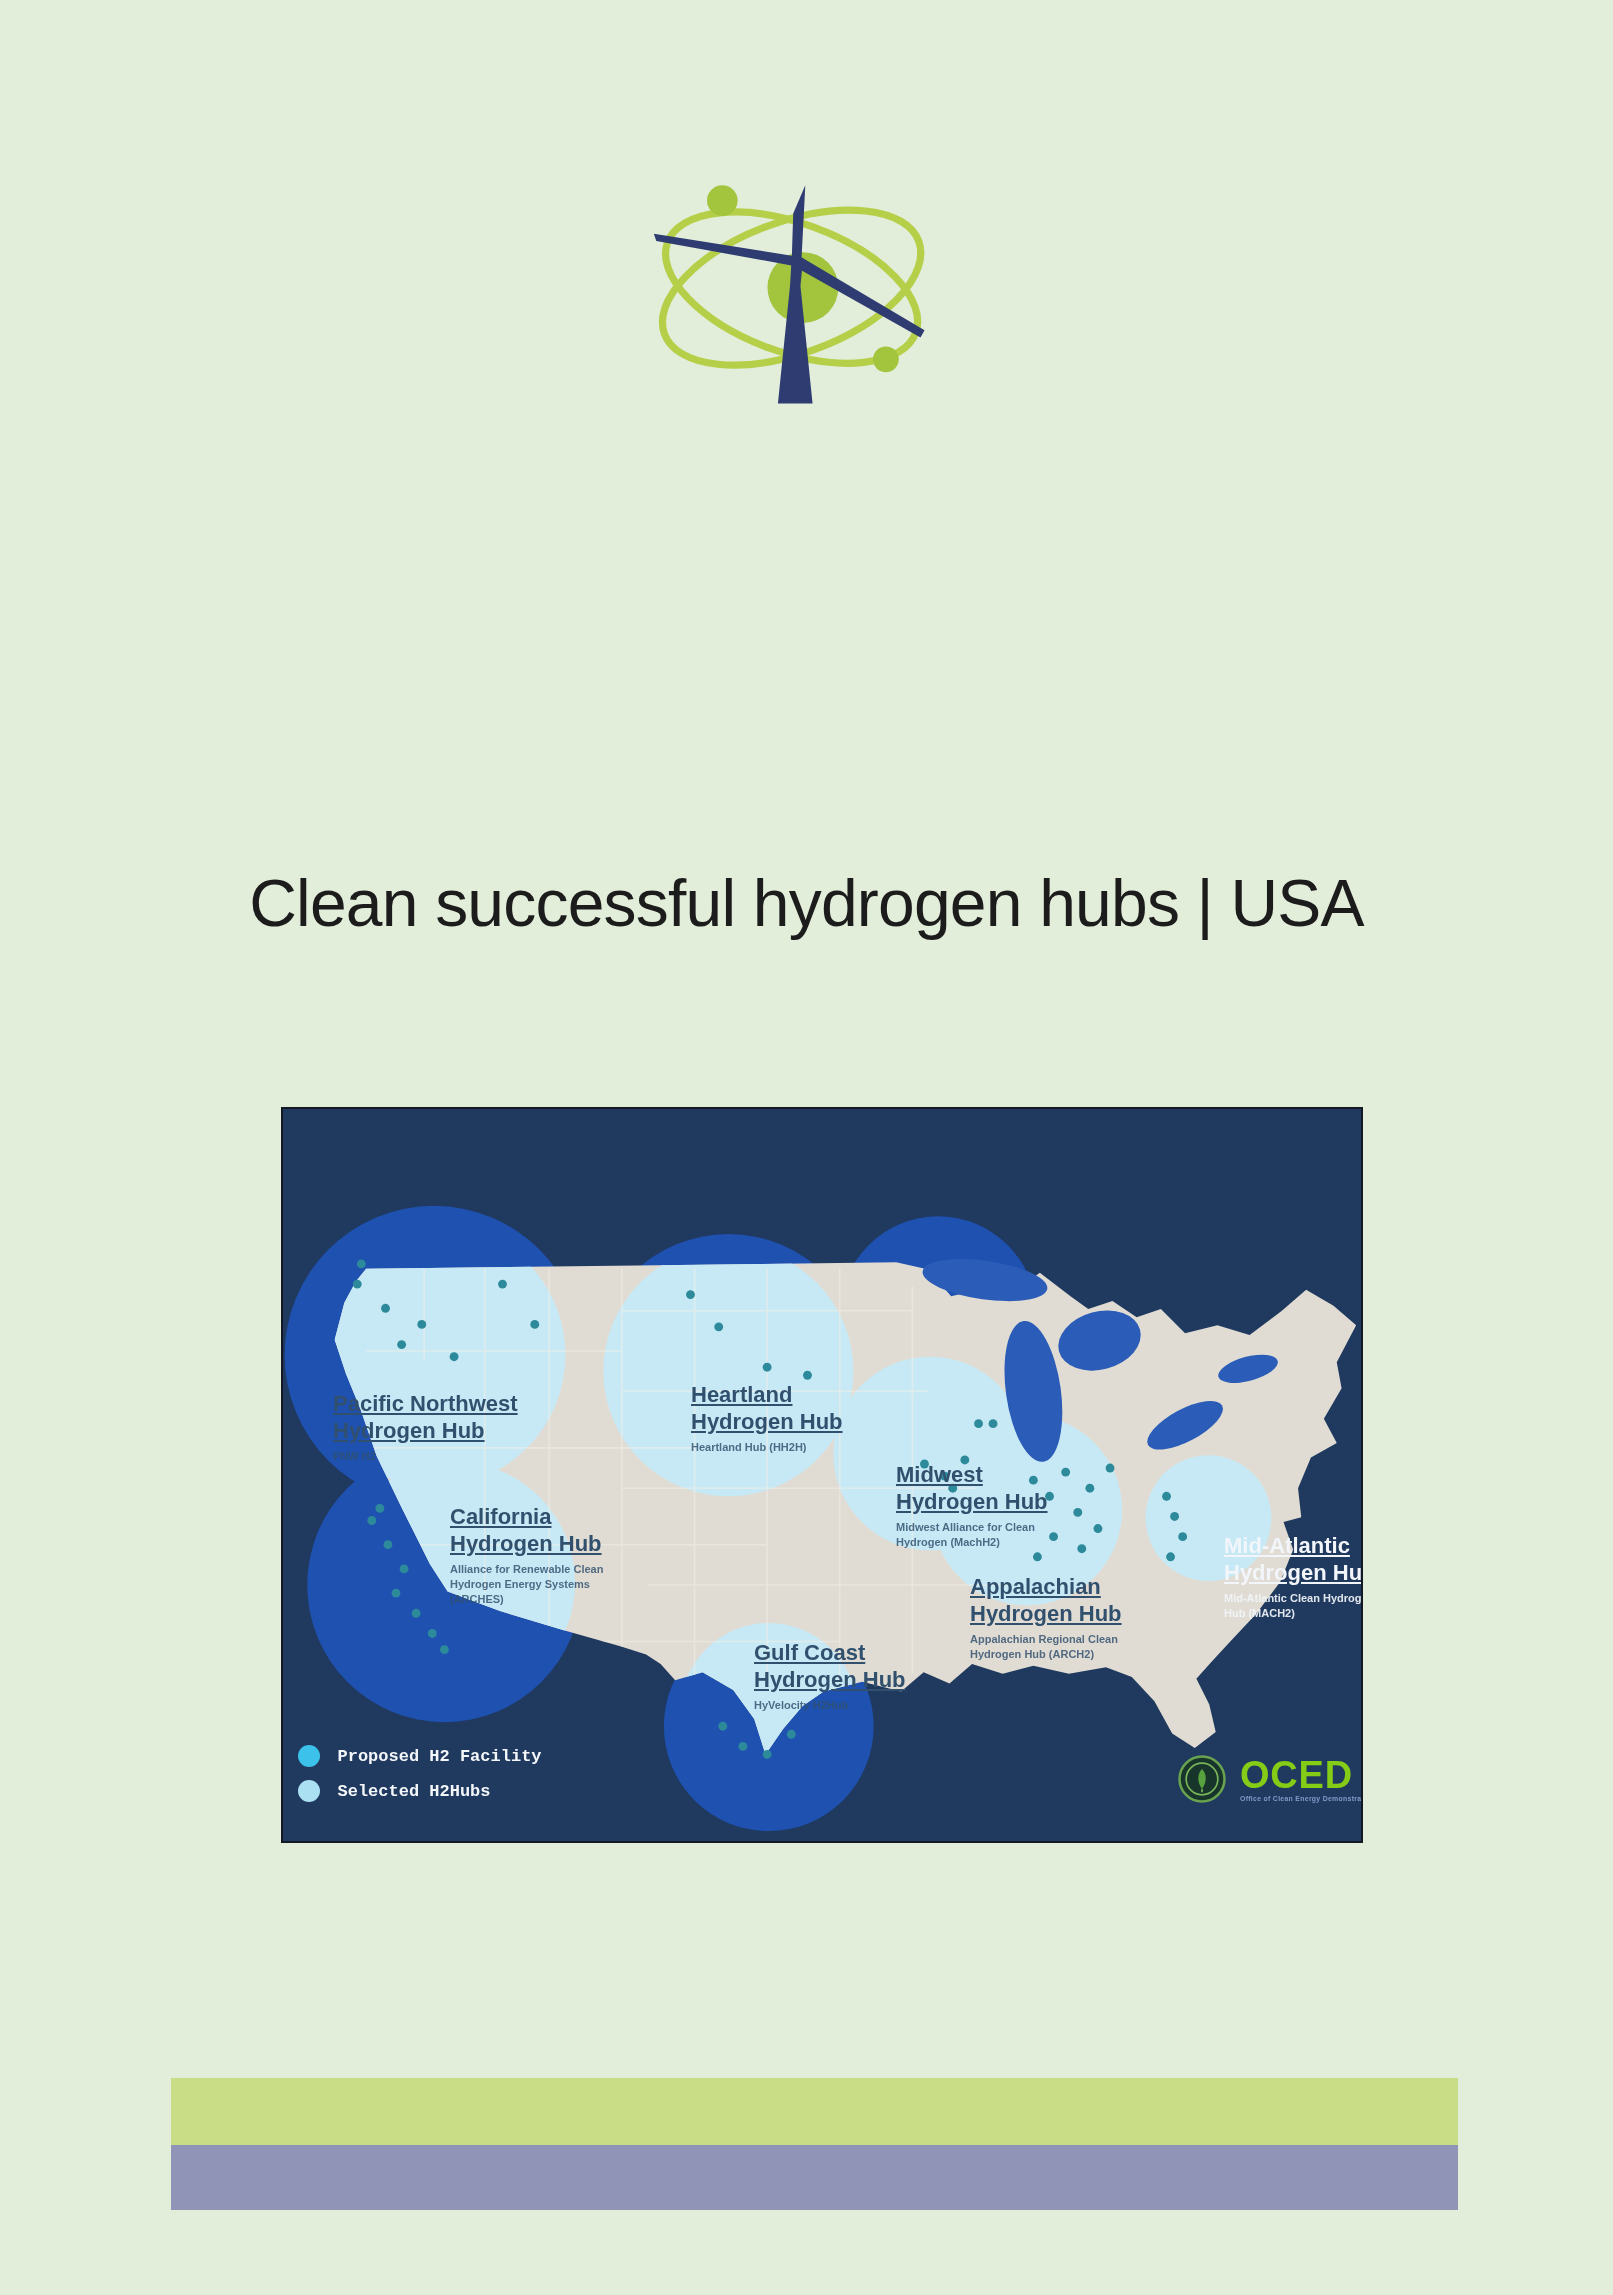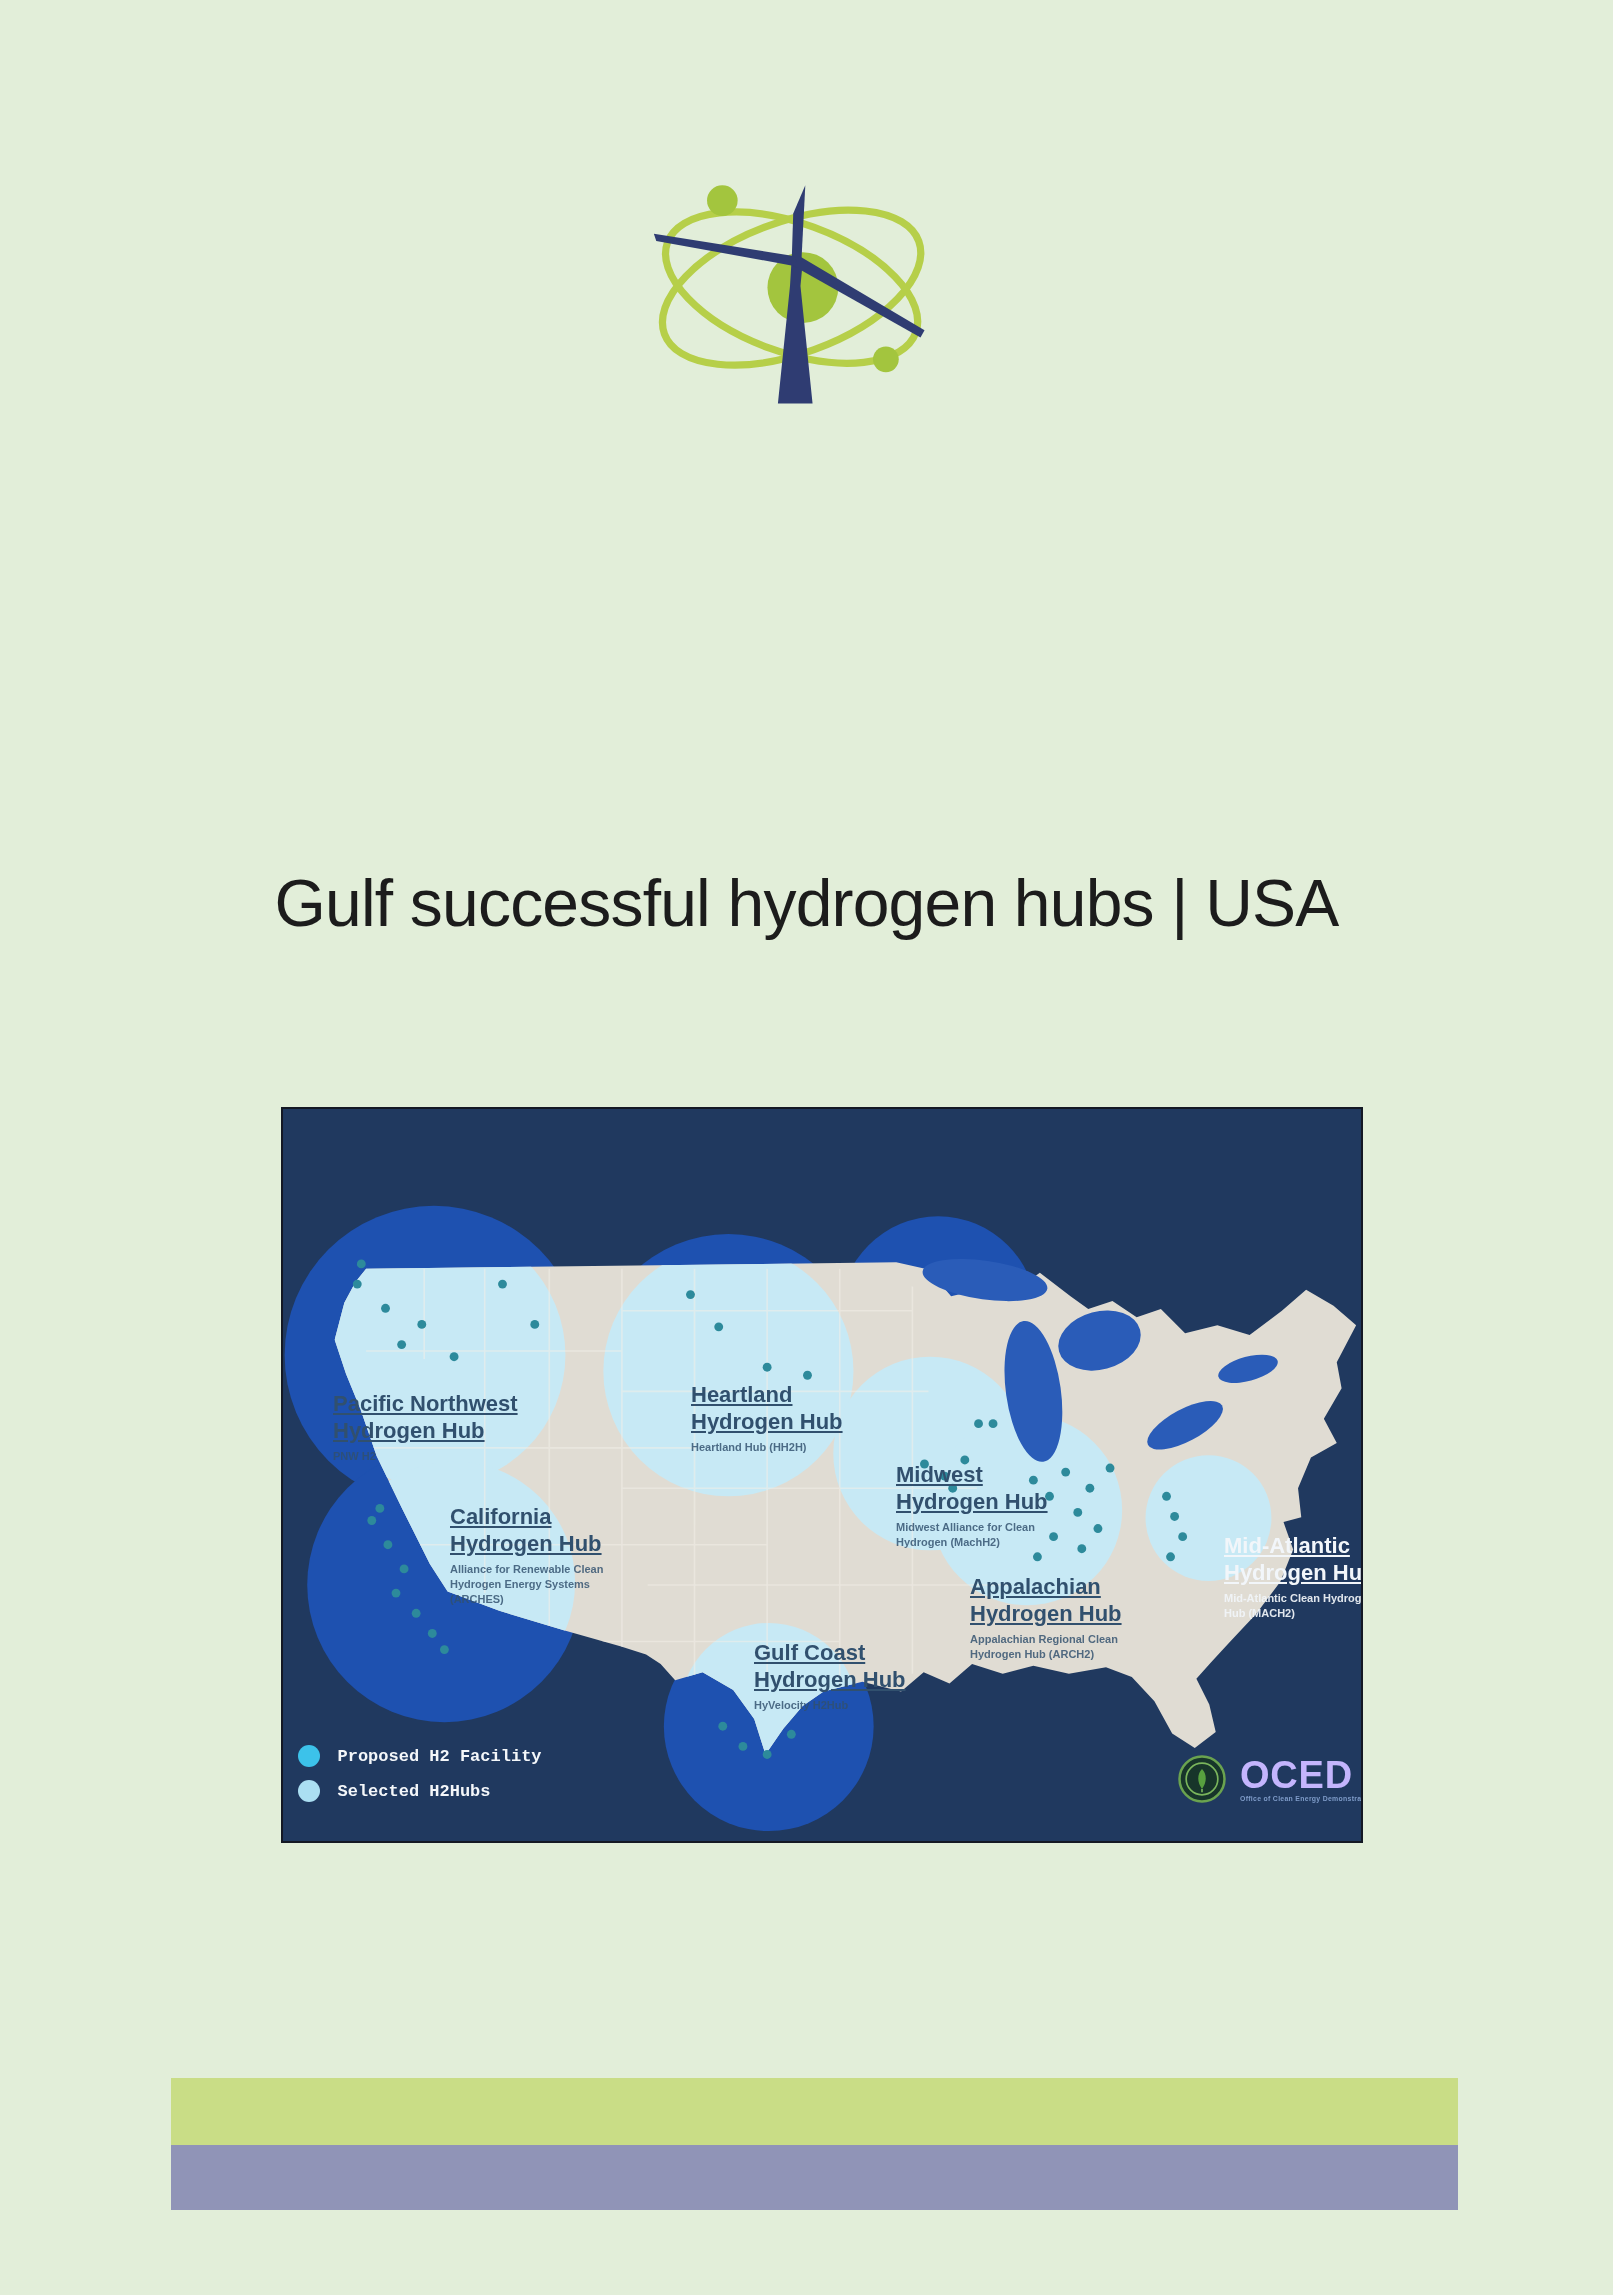--- a/index.html
+++ b/index.html
@@ -50,21 +50,21 @@
   .hub-midatlantic .hub-org{opacity:.92;}
   .hub-gulf{left:447px;top:531px;width:242px;margin-left:24px;}
   
   .legend{position:absolute;left:14.5px;top:636px;}
   .legend-row{display:flex;align-items:center;margin-bottom:13px;font-family:Liberation Mono, monospace;}
   .legend-swatch{width:22px;height:22px;border-radius:50%;margin-right:18px;flex:0 0 auto;}
   .legend-label{color:#f4f7fa;font-size:17px;font-weight:700;}
   
   .oced{position:absolute;left:894px;top:645px;display:flex;align-items:center;}
   .oced-seal{width:50px;height:50px;margin-right:13px;flex:0 0 auto;}
-  .oced-word{color:#c4b5fd;font-size:38px;font-weight:800;letter-spacing:0.8px;line-height:1;}
+  .oced-word{color:#84cc16;font-size:38px;font-weight:800;letter-spacing:0.8px;line-height:1;}
   .oced-tagline{color:#7f9cc9;font-size:6.9px;font-weight:700;letter-spacing:0.3px;margin-top:1.6px;white-space:nowrap;}
   
   .footer-bar{position:absolute;left:171px;width:1287px;}
   .footer-bar.green{top:2078px;height:67px;background:#c9dd86;}
   .footer-bar.purple{top:2145px;height:65px;background:#9094b7;}
 </style>
 </head>
 <body>
 
 <div id="page">
@@ -80,21 +80,21 @@
       <polygon points="165,296 208,296 193,150 196,118 182,117 180,150" fill="#2f3c72"></polygon>
 
       <polygon points="182,122 194,122 199,25 184,60" fill="#2f3c72"></polygon>
 
       <polygon points="186,113 190,126 14,94 11,85" fill="#2f3c72"></polygon>
 
       <polygon points="192,113 184,125 342,214 347,205" fill="#2f3c72"></polygon>
     </svg>
   </div>
 
-  <div class="doc-subtitle">Gulf successful hydrogen hubs | USA</div>
+  <div class="doc-subtitle">Clean successful hydrogen hubs | USA</div>
 
   <div class="map-figure">
 
     <svg class="map-svg" viewBox="0 0 1336 906">
       <defs>
         <clipPath id="usclip">
           <path d="M103,198 L760,190 L800,199 L828,232 L862,224 L898,232 L938,203 L976,232 L998,248
                    L1028,238 L1058,258 L1088,248 L1118,278 L1158,268 L1198,280 L1238,250 L1268,224
                    L1302,244 L1330,268 L1306,314 L1312,346 L1290,384 L1306,414 L1274,432 L1258,470
                    L1262,506 L1240,512 L1252,546 L1236,586 L1206,626 L1174,660 L1150,686 L1132,706

